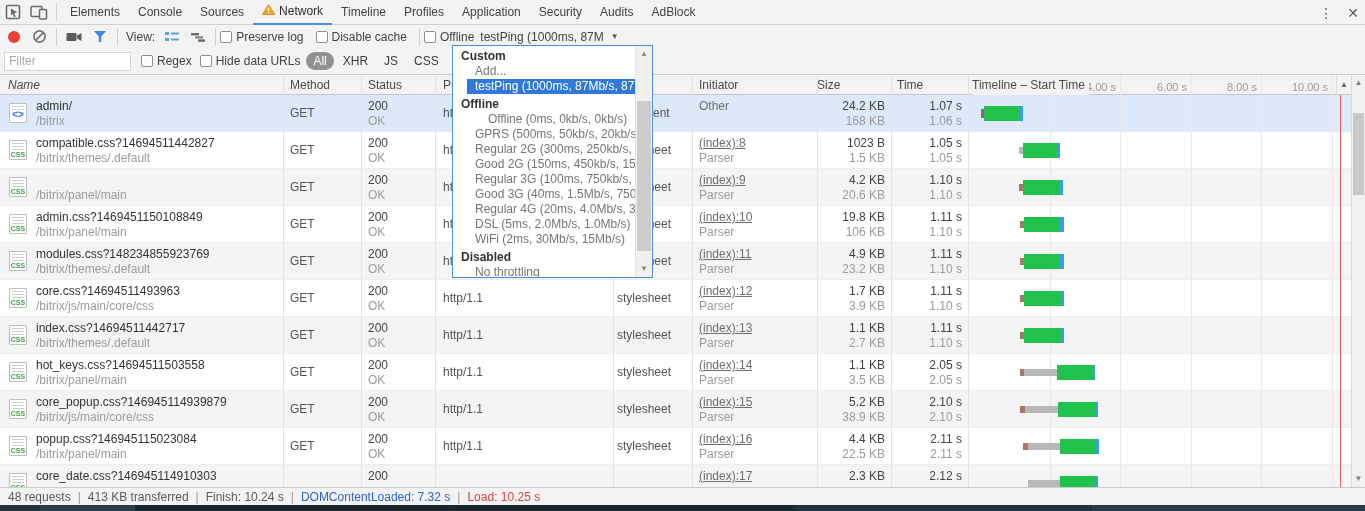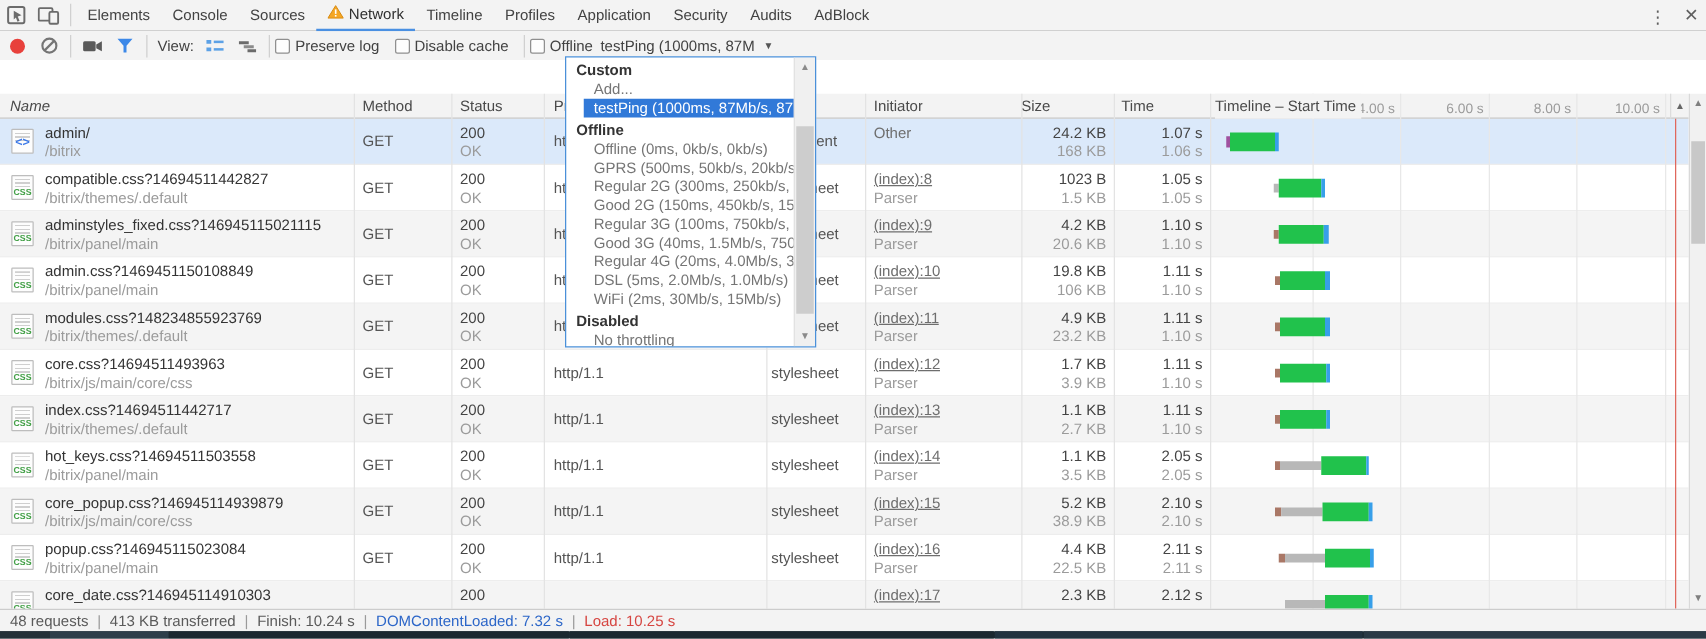--- a/index.html
+++ b/index.html
@@ -198,20 +198,35 @@
     <span class="tlabel" style="margin-right:12px;">Preserve log</span>
     <span class="chk"></span>
     <span class="tlabel" style="margin-right:8px;">Disable cache</span>
     <span class="tb-sep"></span>
     <span class="chk"></span>
     <span class="tlabel">Offline</span>
     <span class="tlabel" style="margin-left:2px;">testPing (1000ms, 87M</span>
     <span class="caret">▼</span>
   </div>
 
+  <div id="filterbar">
+    <input id="filter-input" type="text" placeholder="Filter" style="">
+    <span class="chk" style="margin-left:10px;"></span>
+    <span class="tlabel" style="margin-right:8px;">Regex</span>
+    <span class="chk"></span>
+    <span class="tlabel">Hide data URLs</span>
+    <div id="pills-holder" style="display:flex;align-items:center;gap:2px;margin-left:2px;">
+        <div class="pill active">All</div>
+        <div class="pill">XHR</div>
+        <div class="pill">JS</div>
+        <div class="pill">CSS</div>
+        <div class="pill">Img</div>
+        <div class="pill">Media</div>
+      </div>
+  </div>
 
   <div id="thead">
       <div class="hcell" style="left: 8px; font-style: italic;">Name</div>
       <div class="hcell" style="left: 290px;">Method</div>
       <div class="hcell" style="left: 368px;">Status</div>
       <div class="hcell" style="left: 443px;">Protocol</div>
       <div class="hcell" style="left: 617px;">Type</div>
       <div class="hcell" style="left: 699px;">Initiator</div>
       <div class="hcell" style="left: 817px;">Size</div>
       <div class="hcell" style="left: 897px;">Time</div>
@@ -257,21 +272,20 @@
         <div class="cell c-size1">1023 B</div>
         <div class="cell c-size2">1.5 KB</div>
         <div class="cell c-time1">1.05 s</div>
         <div class="cell c-time2">1.05 s</div>
       </div>
       <div class="row" style="top: 74px; background: rgb(244, 244, 244);">
         <div class="fileicon">
           <div class="lines"></div>
           <div class="glyph css">CSS</div>
         </div>
-        <div class="cell c-name">adminstyles_fixed.css?146945115021115</div>
         <div class="cell c-path">/bitrix/panel/main</div>
         <div class="cell c-meth">GET</div>
         <div class="cell c-st1">200</div>
         <div class="cell c-st2">OK</div>
         <div class="cell c-proto">http/1.1</div>
         <div class="cell c-type">stylesheet</div>
         <div class="cell c-init1 link">(index):9</div>
         <div class="cell c-init2">Parser</div>
         <div class="cell c-size1">4.2 KB</div>
         <div class="cell c-size2">20.6 KB</div>
@@ -491,21 +505,21 @@
     <div id="vthumb"></div>
     <span class="sb-btn" style="bottom:0;">▼</span>
   </div>
 
   <div id="throttle-dd">
     <div id="dd-items">
         <div class="dd-item dd-header" style="top: 3px;">Custom</div>
         <div class="dd-item dd-opt" style="top: 18px;">Add...</div>
         <div class="dd-item dd-opt hl" style="top: 33px;">testPing (1000ms, 87Mb/s, 87Mb/s)</div>
         <div class="dd-item dd-header" style="top: 51px;">Offline</div>
-        <div class="dd-item dd-opt" style="top: 66px;">Offline (0ms, 0kb/s, 0kb/s)</div>
+        <div class="dd-item dd-opt" style="top: 66px; margin-left: 13px;">Offline (0ms, 0kb/s, 0kb/s)</div>
         <div class="dd-item dd-opt" style="top: 81px;">GPRS (500ms, 50kb/s, 20kb/s)</div>
         <div class="dd-item dd-opt" style="top: 96px;">Regular 2G (300ms, 250kb/s, 50kb/s)</div>
         <div class="dd-item dd-opt" style="top: 111px;">Good 2G (150ms, 450kb/s, 150kb/s)</div>
         <div class="dd-item dd-opt" style="top: 126px;">Regular 3G (100ms, 750kb/s, 250kb/s)</div>
         <div class="dd-item dd-opt" style="top: 141px;">Good 3G (40ms, 1.5Mb/s, 750kb/s)</div>
         <div class="dd-item dd-opt" style="top: 156px;">Regular 4G (20ms, 4.0Mb/s, 3.0Mb/s)</div>
         <div class="dd-item dd-opt" style="top: 171px;">DSL (5ms, 2.0Mb/s, 1.0Mb/s)</div>
         <div class="dd-item dd-opt" style="top: 186px;">WiFi (2ms, 30Mb/s, 15Mb/s)</div>
         <div class="dd-item dd-header" style="top: 204px;">Disabled</div>
         <div class="dd-item dd-opt" style="top: 219px;">No throttling</div>

